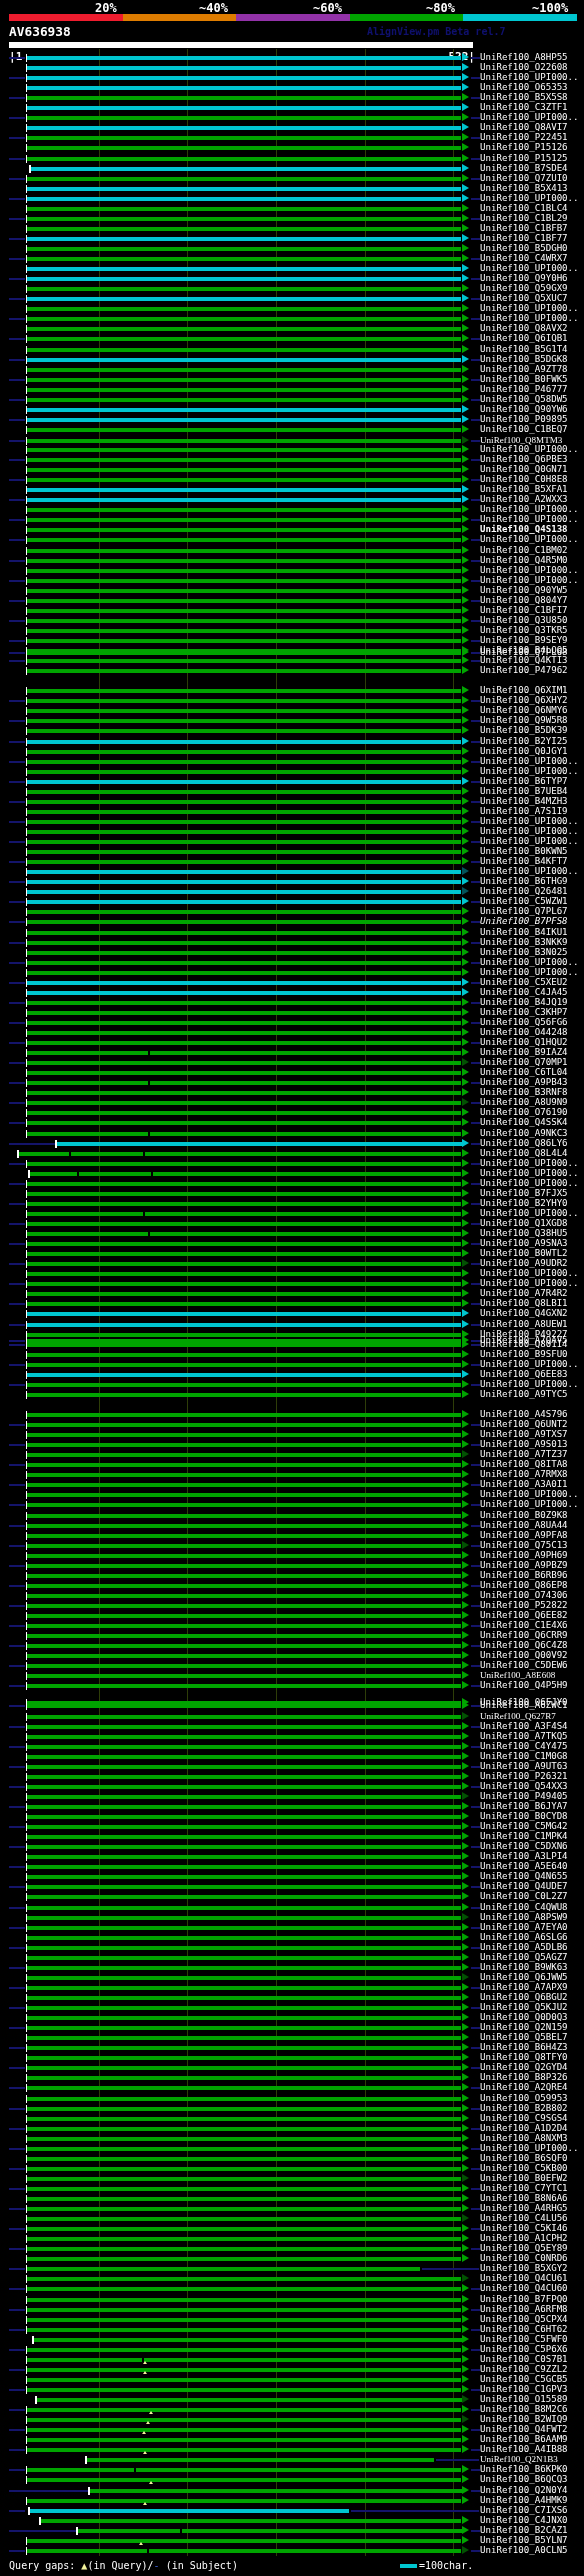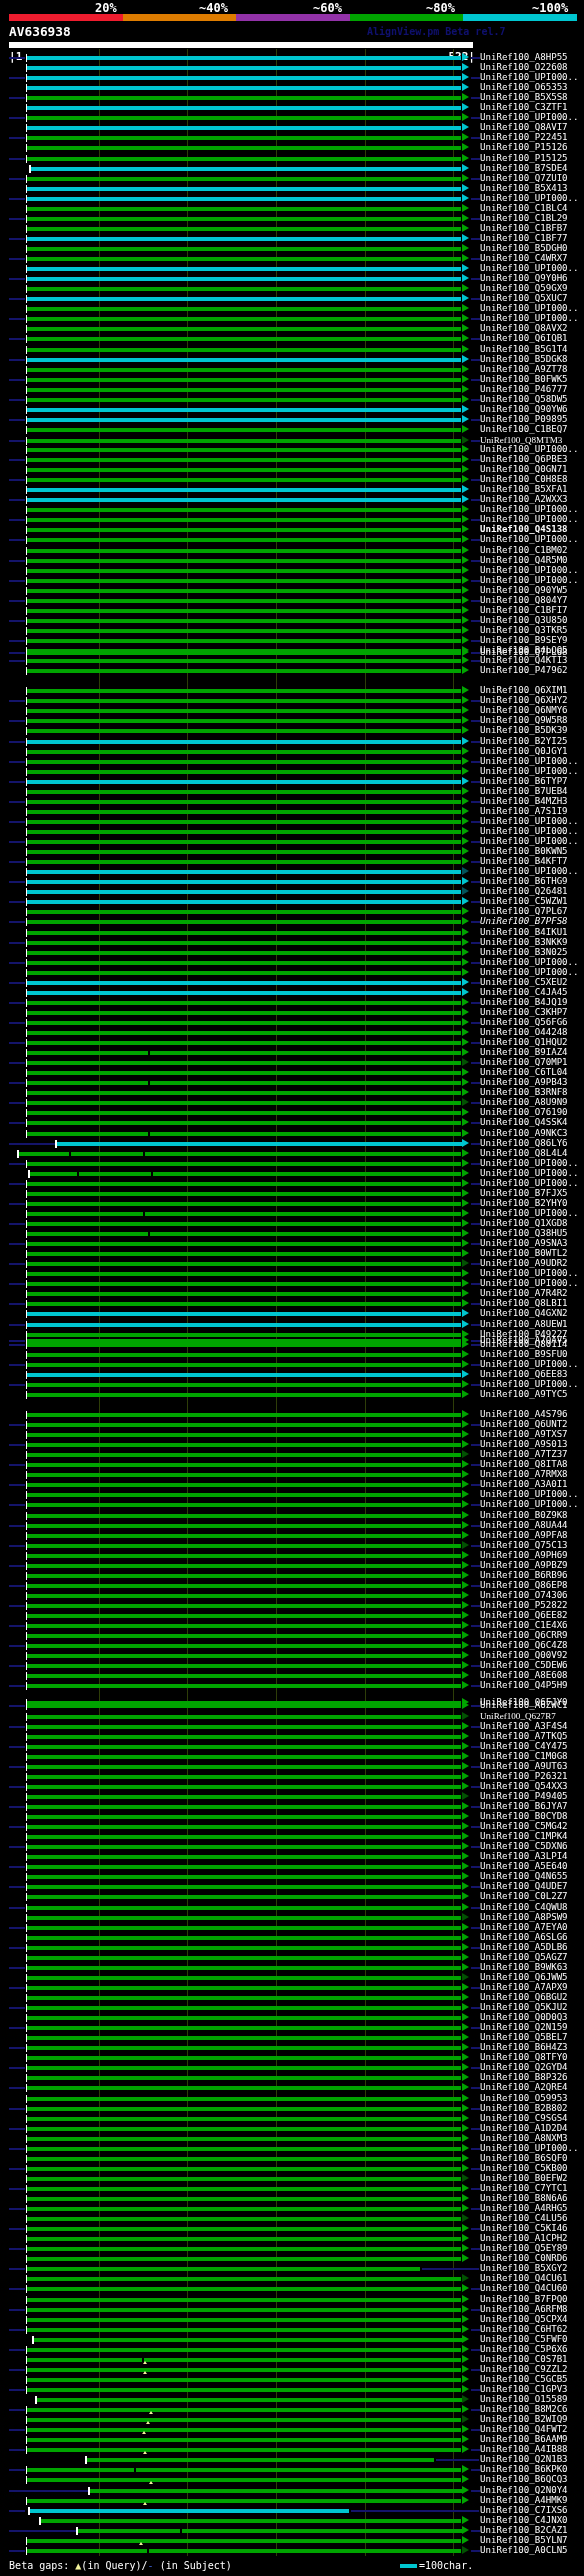--- a/index.html
+++ b/index.html
@@ -1189,21 +1189,21 @@
         <div class="label">UniRef100_Q00V92</div>
       </div>
       <div class="row" style="top: 1661px;">
         <div class="lead" style="left: 9.1px; width: 15.5px;"></div>
         <div class="tick" style="left: 25.6px;"></div>
         <div class="bar" style="left: 27.4px; width: 434px; background: rgb(0, 164, 0);"></div>
         <div class="arrow" style="left: 462px; color: rgb(0, 164, 0);"></div>
         <div class="lead" style="left: 471px; width: 9.1px;"></div>
         <div class="label">UniRef100_C5DEW6</div>
       </div>
-      <div class="row" style="top: 1671px;">
+      <div class="row" style="top: 1671px; font-family: Liberation Serif, serif;">
         <div class="tick" style="left: 25.6px;"></div>
         <div class="bar" style="left: 27.4px; width: 434px; background: rgb(0, 164, 0);"></div>
         <div class="arrow" style="left: 462px; color: rgb(0, 164, 0);"></div>
         <div class="label">UniRef100_A8E608</div>
       </div>
       <div class="row" style="top: 1681px;">
         <div class="lead" style="left: 9.1px; width: 15.5px;"></div>
         <div class="tick" style="left: 25.6px;"></div>
         <div class="bar" style="left: 27.4px; width: 434px; background: rgb(0, 164, 0);"></div>
         <div class="arrow" style="left: 462px; color: rgb(0, 164, 0);"></div>
@@ -1741,21 +1741,21 @@
       </div>
       <div class="row" style="top: 2445px;">
         <div class="lead" style="left: 9.1px; width: 15.5px;"></div>
         <div class="tick" style="left: 25.6px;"></div>
         <div class="bar" style="left: 27.4px; width: 434px; background: rgb(0, 164, 0);"></div>
         <div class="gapq" style="left: 143px;"></div>
         <div class="arrow" style="left: 462px; color: rgb(0, 164, 0);"></div>
         <div class="lead" style="left: 471px; width: 9.1px;"></div>
         <div class="label">UniRef100_A4IB88</div>
       </div>
-      <div class="row" style="top: 2455px;">
+      <div class="row" style="top: 2455px; font-family: Liberation Serif, serif;">
         <div class="tick" style="left: 85px;"></div>
         <div class="bar" style="left: 87px; width: 347px; background: rgb(0, 164, 0);"></div>
         <div class="lead" style="left: 436px; width: 43px;"></div>
         <div class="label">UniRef100_Q2N1B3</div>
       </div>
       <div class="row" style="top: 2465px;">
         <div class="lead" style="left: 9.1px; width: 15.5px;"></div>
         <div class="tick" style="left: 25.6px;"></div>
         <div class="bar" style="left: 27.4px; width: 434px; background: rgb(0, 164, 0);"></div>
         <div class="gaps" style="left: 134px;"></div>
@@ -1818,18 +1818,18 @@
         <div class="lead" style="left: 9.1px; width: 15.5px;"></div>
         <div class="tick" style="left: 25.6px;"></div>
         <div class="bar" style="left: 27.4px; width: 434px; background: rgb(0, 164, 0);"></div>
         <div class="gaps" style="left: 147px;"></div>
         <div class="arrow" style="left: 462px; color: rgb(2, 82, 2);"></div>
         <div class="lead" style="left: 471px; width: 9.1px;"></div>
         <div class="label">UniRef100_A0CLN5</div>
       </div>
     </div>
 
-  <div id="legend"><span>Beta gaps: </span><span class="q">▲</span><span>(in Query)/</span><span class="s">- </span><span>(in Subject)</span></div>
+  <div id="legend"><span>Query gaps: </span><span class="q">▲</span><span>(in Query)/</span><span class="s">- </span><span>(in Subject)</span></div>
   <div id="unit-swatch"></div>
   <div id="unit-text">=100char.</div>
 
 </div>
 
 
 </body></html>

